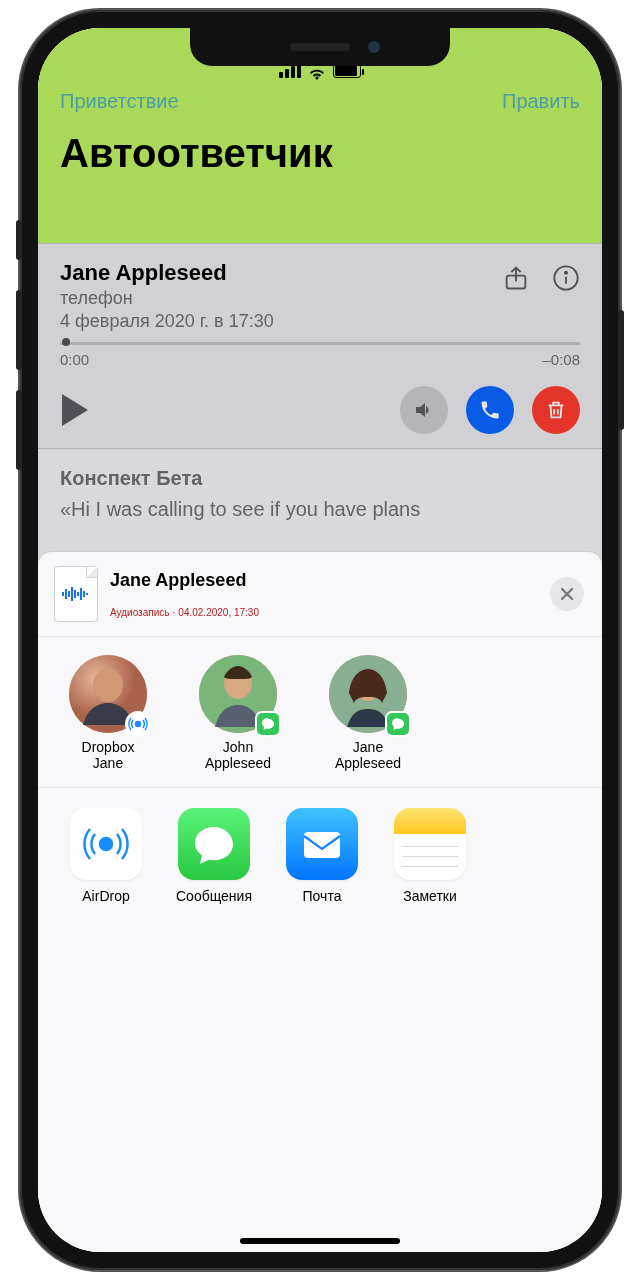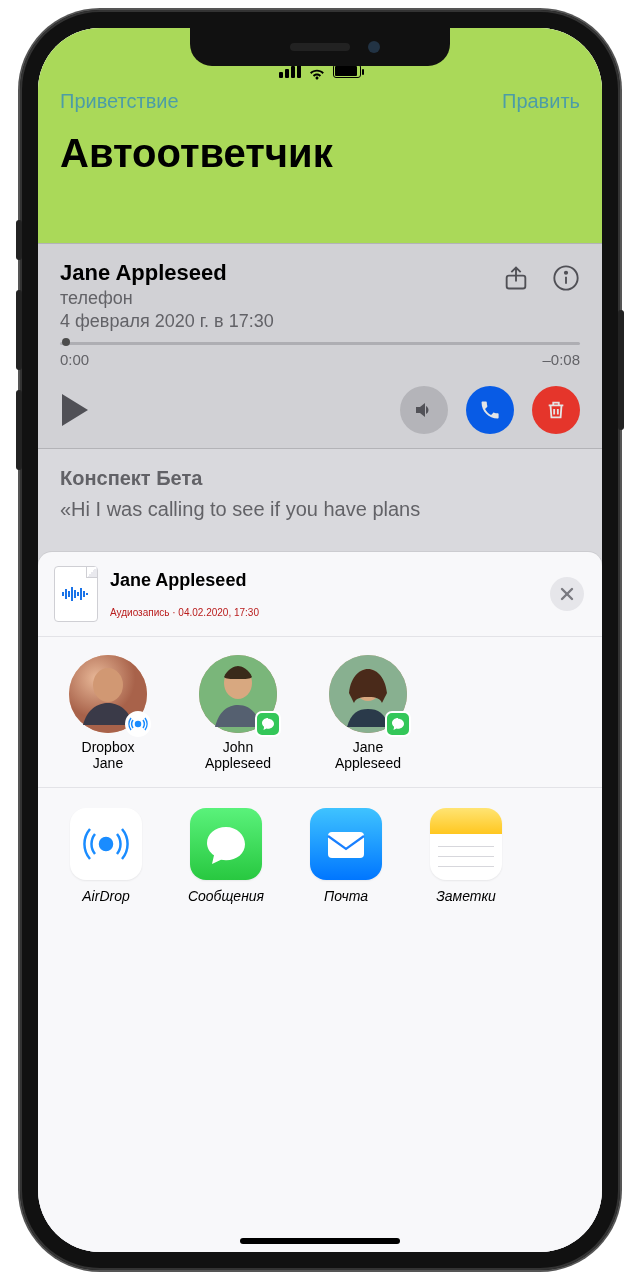--- a/index.html
+++ b/index.html
@@ -218,24 +218,23 @@
     position:absolute; right:-4px; bottom:-4px;
     width: 26px; height: 26px; border-radius: 7px;
     border: 2px solid #fff;
     display:flex; align-items:center; justify-content:center;
   }
   .badge.airdrop { background:#fff; border-radius:50%; }
   .badge.msg { background:#34c759; }
 
   .apps-row {
     display:flex;
-    gap: 28px;
+    gap: 16px;
     padding: 20px 22px 18px;
     overflow: hidden;
-    font-style: italic;
   }
   .app {
     display:flex; flex-direction:column; align-items:center;
     width: 92px;
     font-size: 14px;
     text-align:center;
     color:#000;
     flex-shrink: 0;
   }
   .app-icon {

